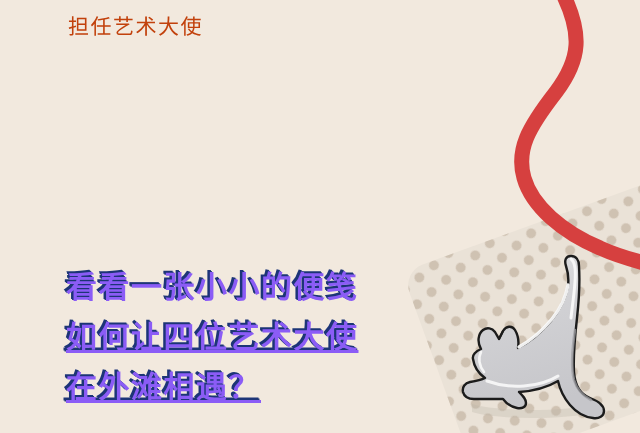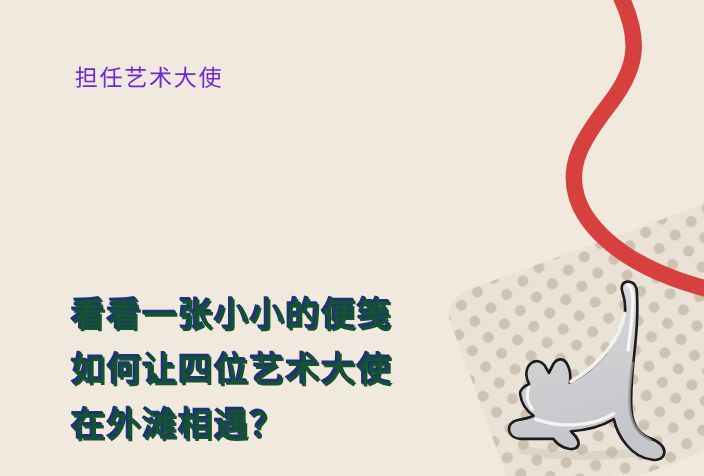--- a/index.html
+++ b/index.html
@@ -34,23 +34,22 @@
   }
 
   .eyebrow {
     position: absolute;
     left: 68px;
     top: 14px;
     font-size: 21px;
     line-height: 1.25;
     letter-spacing: 1.5px;
     font-weight: 400;
-    color: #6d28d9;
+    color: #c2410c;
     white-space: nowrap;
-    margin-top: 45px;
   }
 
   .red-block {
     position: absolute;
     left: 68px;
     top: 108px;
   }
   .red-line {
     font-size: 18.5px;
     line-height: 1;
@@ -66,28 +65,29 @@
   .blue-block {
     position: absolute;
     left: 66px;
     top: 272px;
   }
   .blue-line {
     font-size: 31px;
     line-height: 1;
     font-weight: 700;
     letter-spacing: 1.5px;
-    color: #14532d;
+    color: #8b5cf6;
     white-space: nowrap;
     text-shadow:
       -1.5px -1.5px 0 #1d3577,
       -2.5px -2.5px 0 #1d3577;
   }
   .blue-line + .blue-line {
     margin-top: 19px;
+    text-decoration: underline;
   }
 </style>
 </head>
 <body>
 
 <div id="poster">
 
   <svg class="deco-layer" viewBox="0 0 640 433" xmlns="http://www.w3.org/2000/svg">
     <defs>
 

